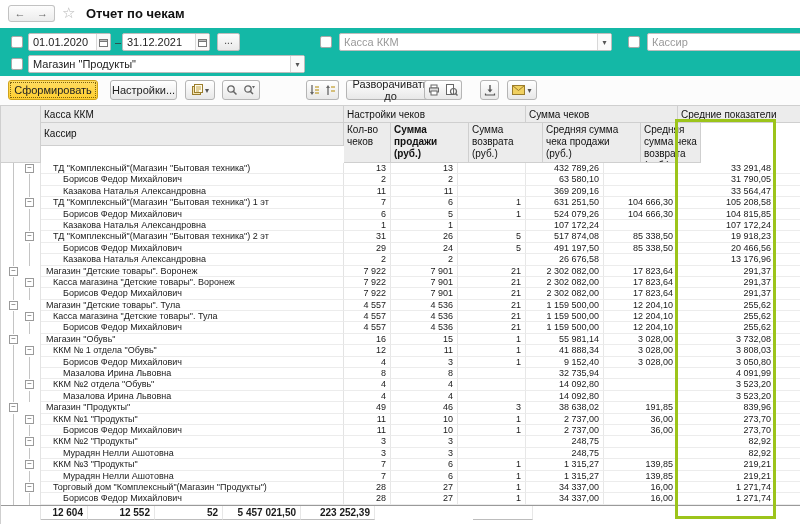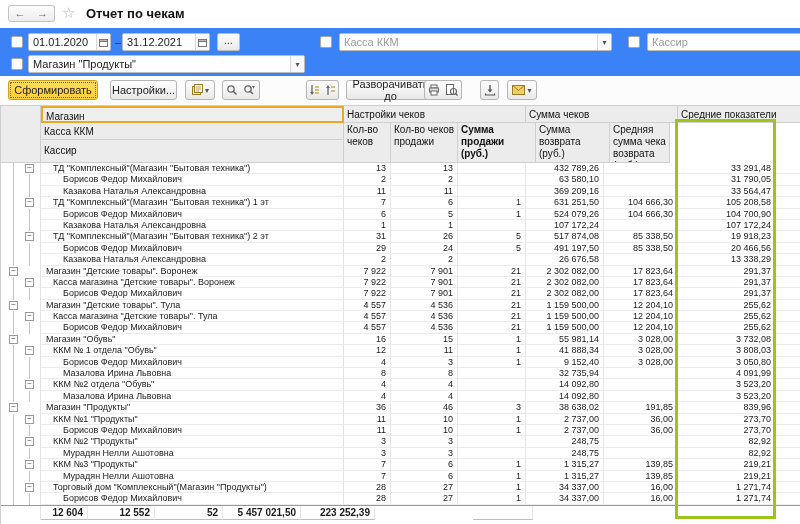--- a/index.html
+++ b/index.html
@@ -9,21 +9,21 @@
   
   .titlebar { position:absolute; left:0; top:0; width:800px; height:28px; background:#fff; }
   .navbtn { position:absolute; top:5px; width:24px; height:17px; background:linear-gradient(#fdfdfd,#ececec);
             border:1px solid #c2c2c2; border-radius:3px; color:#666; font-size:11px; text-align:center; line-height:15px; cursor:pointer; }
   .navbtn.back { left:8px; border-top-right-radius:0; border-bottom-right-radius:0; }
   .navbtn.fwd  { left:31px; border-left:none; border-top-left-radius:0; border-bottom-left-radius:0; }
   .star { position:absolute; left:62px; top:4px; font-size:15px; color:#b5b5b5; }
   .wintitle { position:absolute; left:86px; top:6px; font-size:13px; font-weight:bold; color:#111; }
 
   
-  .filters { position:absolute; left:0; top:28px; width:800px; height:48px; background:#3b82f6; }
+  .filters { position:absolute; left:0; top:28px; width:800px; height:48px; background:#14b8a6; }
   .chk { position:absolute; width:12px; height:12px; background:#fff; border:1px solid #a9a9a9; border-radius:2px; cursor:pointer; }
   .field { position:absolute; height:18px; background:#fff; border:1px solid #bdbdbd; border-radius:2px; display:flex; align-items:center; }
   .field input { border:none; outline:none; flex:1 1 auto; min-width:0; height:16px; font-family:"Liberation Sans",sans-serif;
                  font-size:11px; color:#222; padding:0 4px; background:transparent; }
   .field input::placeholder { color:#9a9a9a; opacity:1; }
   .field .sidebtn { flex:0 0 14px; height:16px; border-left:1px solid #d8d8d8; display:flex; align-items:center; justify-content:center;
                     color:#555; font-size:8px; cursor:pointer; background:#fafafa; }
   .dash { position:absolute; font-size:11px; color:#333; }
   .dots-btn { position:absolute; width:23px; height:18px; background:linear-gradient(#fdfdfd,#e9e9e9); border:1px solid #bdbdbd;
               border-radius:2px; font-size:10px; color:#444; text-align:center; line-height:14px; cursor:pointer; }
@@ -201,34 +201,33 @@
           <rect x="0.5" y="0.5" width="12" height="9" fill="#f0d060" stroke="#9b7d2c"></rect>
           <path d="M0.5 0.5 L6.5 5.5 L12.5 0.5" fill="none" stroke="#9b7d2c"></path>
         </svg>
       <span class="dd">▾</span>
     </div>
   </div>
 
   <div class="report">
     <div class="corner"></div>
     <div class="namehead">
-      <div class="hcell nh1">Магазин</div>
       <div class="hcell nh2">Касса ККМ</div>
       <div class="hcell nh3">Кассир</div>
     </div>
     <div class="groups">
       <div class="hcell" style="width:182px;">Настройки чеков</div>
       <div class="hcell" style="width:152px;">Сумма чеков</div>
       <div class="hcell" style="width:160px;">Средние показатели</div>
     </div>
     <div class="subheads" id="subheads">
         <div class="hcell" style="width: 47px;">Кол-во чеков</div>
-        <div class="hcell" style="width: 67px;">Кол-во чеков продажи</div>
         <div class="hcell" style="width: 78px; font-weight: bold;">Сумма продажи (руб.)</div>
         <div class="hcell" style="width: 74px;">Сумма возврата (руб.)</div>
+        <div class="hcell" style="width: 98px;">Средняя сумма чека продажи (руб.)</div>
         <div class="hcell" style="width: 60px;">Средняя сумма чека возврата (руб.)</div>
       </div>
     <div class="rows" id="rows">
         <div class="trow">
           <div class="gutter">
             <div class="tl" style="left: 12px;"></div>
             <div class="minus" style="left: 24px;">−</div>
           </div>
           <div class="ncell" style="padding-left: 12px;">ТД "Комплексный"(Магазин "Бытовая техника")</div>
           <div class="vcell" style="flex: 0 0 47px; width: 47px;">13</div>
@@ -285,21 +284,21 @@
           <div class="gutter">
             <div class="tl" style="left: 12px;"></div>
             <div class="tl" style="left: 28px;"></div>
           </div>
           <div class="ncell" style="padding-left: 22px;">Борисов Федор Михайлович</div>
           <div class="vcell" style="flex: 0 0 47px; width: 47px;">6</div>
           <div class="vcell" style="flex: 0 0 67px; width: 67px;">5</div>
           <div class="vcell" style="flex: 0 0 68px; width: 68px;">1</div>
           <div class="vcell" style="flex: 0 0 78px; width: 78px;">524 079,26</div>
           <div class="vcell" style="flex: 0 0 74px; width: 74px;">104 666,30</div>
-          <div class="vcell" style="flex: 0 0 98px; width: 98px;">104 700,90</div>
+          <div class="vcell" style="flex: 0 0 98px; width: 98px;">104 815,85</div>
           <div class="vcell" style="flex: 0 0 60px; width: 60px;"></div>
         </div>
         <div class="trow">
           <div class="gutter">
             <div class="tl" style="left: 12px;"></div>
             <div class="tl" style="left: 28px;"></div>
           </div>
           <div class="ncell" style="padding-left: 22px;">Казакова Наталья Александровна</div>
           <div class="vcell" style="flex: 0 0 47px; width: 47px;">1</div>
           <div class="vcell" style="flex: 0 0 67px; width: 67px;">1</div>
@@ -341,21 +340,21 @@
           <div class="gutter">
             <div class="tl" style="left: 12px;"></div>
             <div class="tl" style="left: 28px;"></div>
           </div>
           <div class="ncell" style="padding-left: 22px;">Казакова Наталья Александровна</div>
           <div class="vcell" style="flex: 0 0 47px; width: 47px;">2</div>
           <div class="vcell" style="flex: 0 0 67px; width: 67px;">2</div>
           <div class="vcell" style="flex: 0 0 68px; width: 68px;"></div>
           <div class="vcell" style="flex: 0 0 78px; width: 78px;">26 676,58</div>
           <div class="vcell" style="flex: 0 0 74px; width: 74px;"></div>
-          <div class="vcell" style="flex: 0 0 98px; width: 98px;">13 338,29</div>
+          <div class="vcell" style="flex: 0 0 98px; width: 98px;">13 176,96</div>
           <div class="vcell" style="flex: 0 0 60px; width: 60px;"></div>
         </div>
         <div class="trow">
           <div class="gutter">
             <div class="minus" style="left: 8px;">−</div>
           </div>
           <div class="ncell" style="padding-left: 5px;">Магазин "Детские товары". Воронеж</div>
           <div class="vcell" style="flex: 0 0 47px; width: 47px;">7 922</div>
           <div class="vcell" style="flex: 0 0 67px; width: 67px;">7 901</div>
           <div class="vcell" style="flex: 0 0 68px; width: 68px;">21</div>
@@ -514,21 +513,21 @@
           <div class="vcell" style="flex: 0 0 78px; width: 78px;">14 092,80</div>
           <div class="vcell" style="flex: 0 0 74px; width: 74px;"></div>
           <div class="vcell" style="flex: 0 0 98px; width: 98px;">3 523,20</div>
           <div class="vcell" style="flex: 0 0 60px; width: 60px;"></div>
         </div>
         <div class="trow">
           <div class="gutter">
             <div class="minus" style="left: 8px;">−</div>
           </div>
           <div class="ncell" style="padding-left: 5px;">Магазин "Продукты"</div>
-          <div class="vcell" style="flex: 0 0 47px; width: 47px;">36</div>
+          <div class="vcell" style="flex: 0 0 47px; width: 47px;">49</div>
           <div class="vcell" style="flex: 0 0 67px; width: 67px;">46</div>
           <div class="vcell" style="flex: 0 0 68px; width: 68px;">3</div>
           <div class="vcell" style="flex: 0 0 78px; width: 78px;">38 638,02</div>
           <div class="vcell" style="flex: 0 0 74px; width: 74px;">191,85</div>
           <div class="vcell" style="flex: 0 0 98px; width: 98px;">839,96</div>
           <div class="vcell" style="flex: 0 0 60px; width: 60px;"></div>
         </div>
         <div class="trow">
           <div class="gutter">
             <div class="tl" style="left: 12px;"></div>

